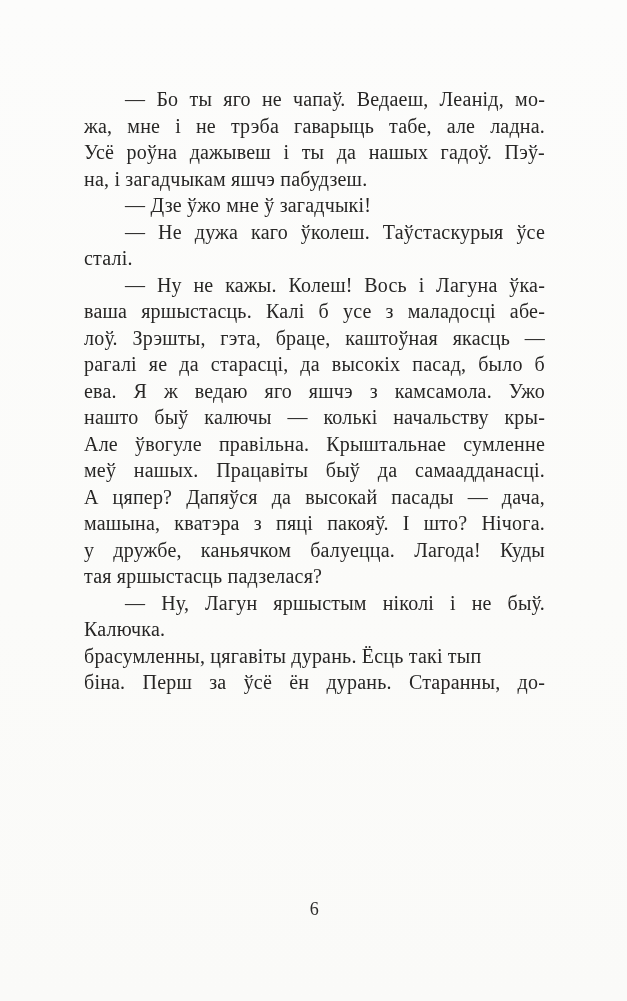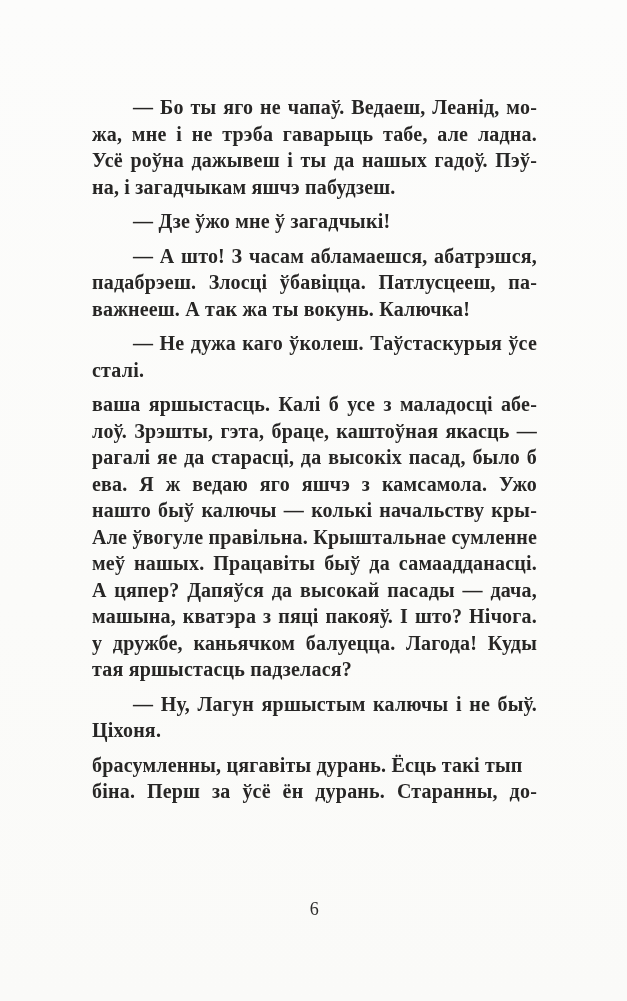--- a/index.html
+++ b/index.html
@@ -25,23 +25,22 @@
   .text-block {
     position: absolute;
     left: 84px;
     top: 86px;
     width: 461px;
     color: #272625;
     font-size: 20px;
     letter-spacing: 0.2px;
   }
   .para {
-    margin: 8px;
+    margin: 0;
     padding: 0;
-    font-weight: bold;
   }
   .line {
     height: 26.5px;
     line-height: 26.5px;
     white-space: normal;
     overflow: hidden;
     text-align: justify;
     text-align-last: justify;
   }
   .line.para-first {
@@ -70,44 +69,40 @@
       <div class="para">
         <div class="line para-first">— Бо ты яго не чапаў. Ведаеш, Леанід, мо-</div>
         <div class="line">жа, мне і не трэба гаварыць табе, але ладна.</div>
         <div class="line">Усё роўна дажывеш і ты да нашых гадоў. Пэў-</div>
         <div class="line para-last">на, і загадчыкам яшчэ пабудзеш.</div>
       </div>
       <div class="para">
         <div class="line para-first para-last">— Дзе ўжо мне ў загадчыкі!</div>
       </div>
       <div class="para">
-        <div class="line para-first">— А што! З часам абламаешся, абатрэшся,</div>
-        <div class="line">падабрэеш. Злосці ўбавіцца. Патлусцееш, па-</div>
-        <div class="line para-last">важнееш. А так жа ты вокунь. Калючка!</div>
-      </div>
-      <div class="para">
         <div class="line para-first">— Не дужа каго ўколеш. Таўстаскурыя ўсе</div>
         <div class="line para-last">сталі.</div>
       </div>
       <div class="para">
+        <div class="line para-first">— Ну не кажы. Колеш! Вось і Лагуна ўка-</div>
         <div class="line">ваша яршыстасць. Калі б усе з маладосці абе-</div>
         <div class="line">лоў. Зрэшты, гэта, браце, каштоўная якасць —</div>
         <div class="line">рагалі яе да старасці, да высокіх пасад, было б</div>
         <div class="line">ева. Я ж ведаю яго яшчэ з камсамола. Ужо</div>
         <div class="line">нашто быў калючы — колькі начальству кры-</div>
         <div class="line">Але ўвогуле правільна. Крыштальнае сумленне</div>
         <div class="line">меў нашых. Працавіты быў да самаадданасці.</div>
         <div class="line">А цяпер? Дапяўся да высокай пасады — дача,</div>
         <div class="line">машына, кватэра з пяці пакояў. І што? Нічога.</div>
         <div class="line">у дружбе, каньячком балуецца. Лагода! Куды</div>
         <div class="line para-last">тая яршыстасць падзелася?</div>
       </div>
       <div class="para">
-        <div class="line para-first">— Ну, Лагун яршыстым калючы і не быў.</div>
-        <div class="line para-last">Ціхоня.</div>
+        <div class="line para-first">— Ну, Лагун яршыстым ніколі і не быў.</div>
+        <div class="line para-last">Калючка.</div>
       </div>
       <div class="para">
         <div class="line para-last">брасумленны, цягавіты дурань. Ёсць такі тып</div>
         <div class="line">біна. Перш за ўсё ён дурань. Старанны, до-</div>
       </div>
     </div>
   <div class="page-number">6</div>
 </div>
 
 </body></html>

